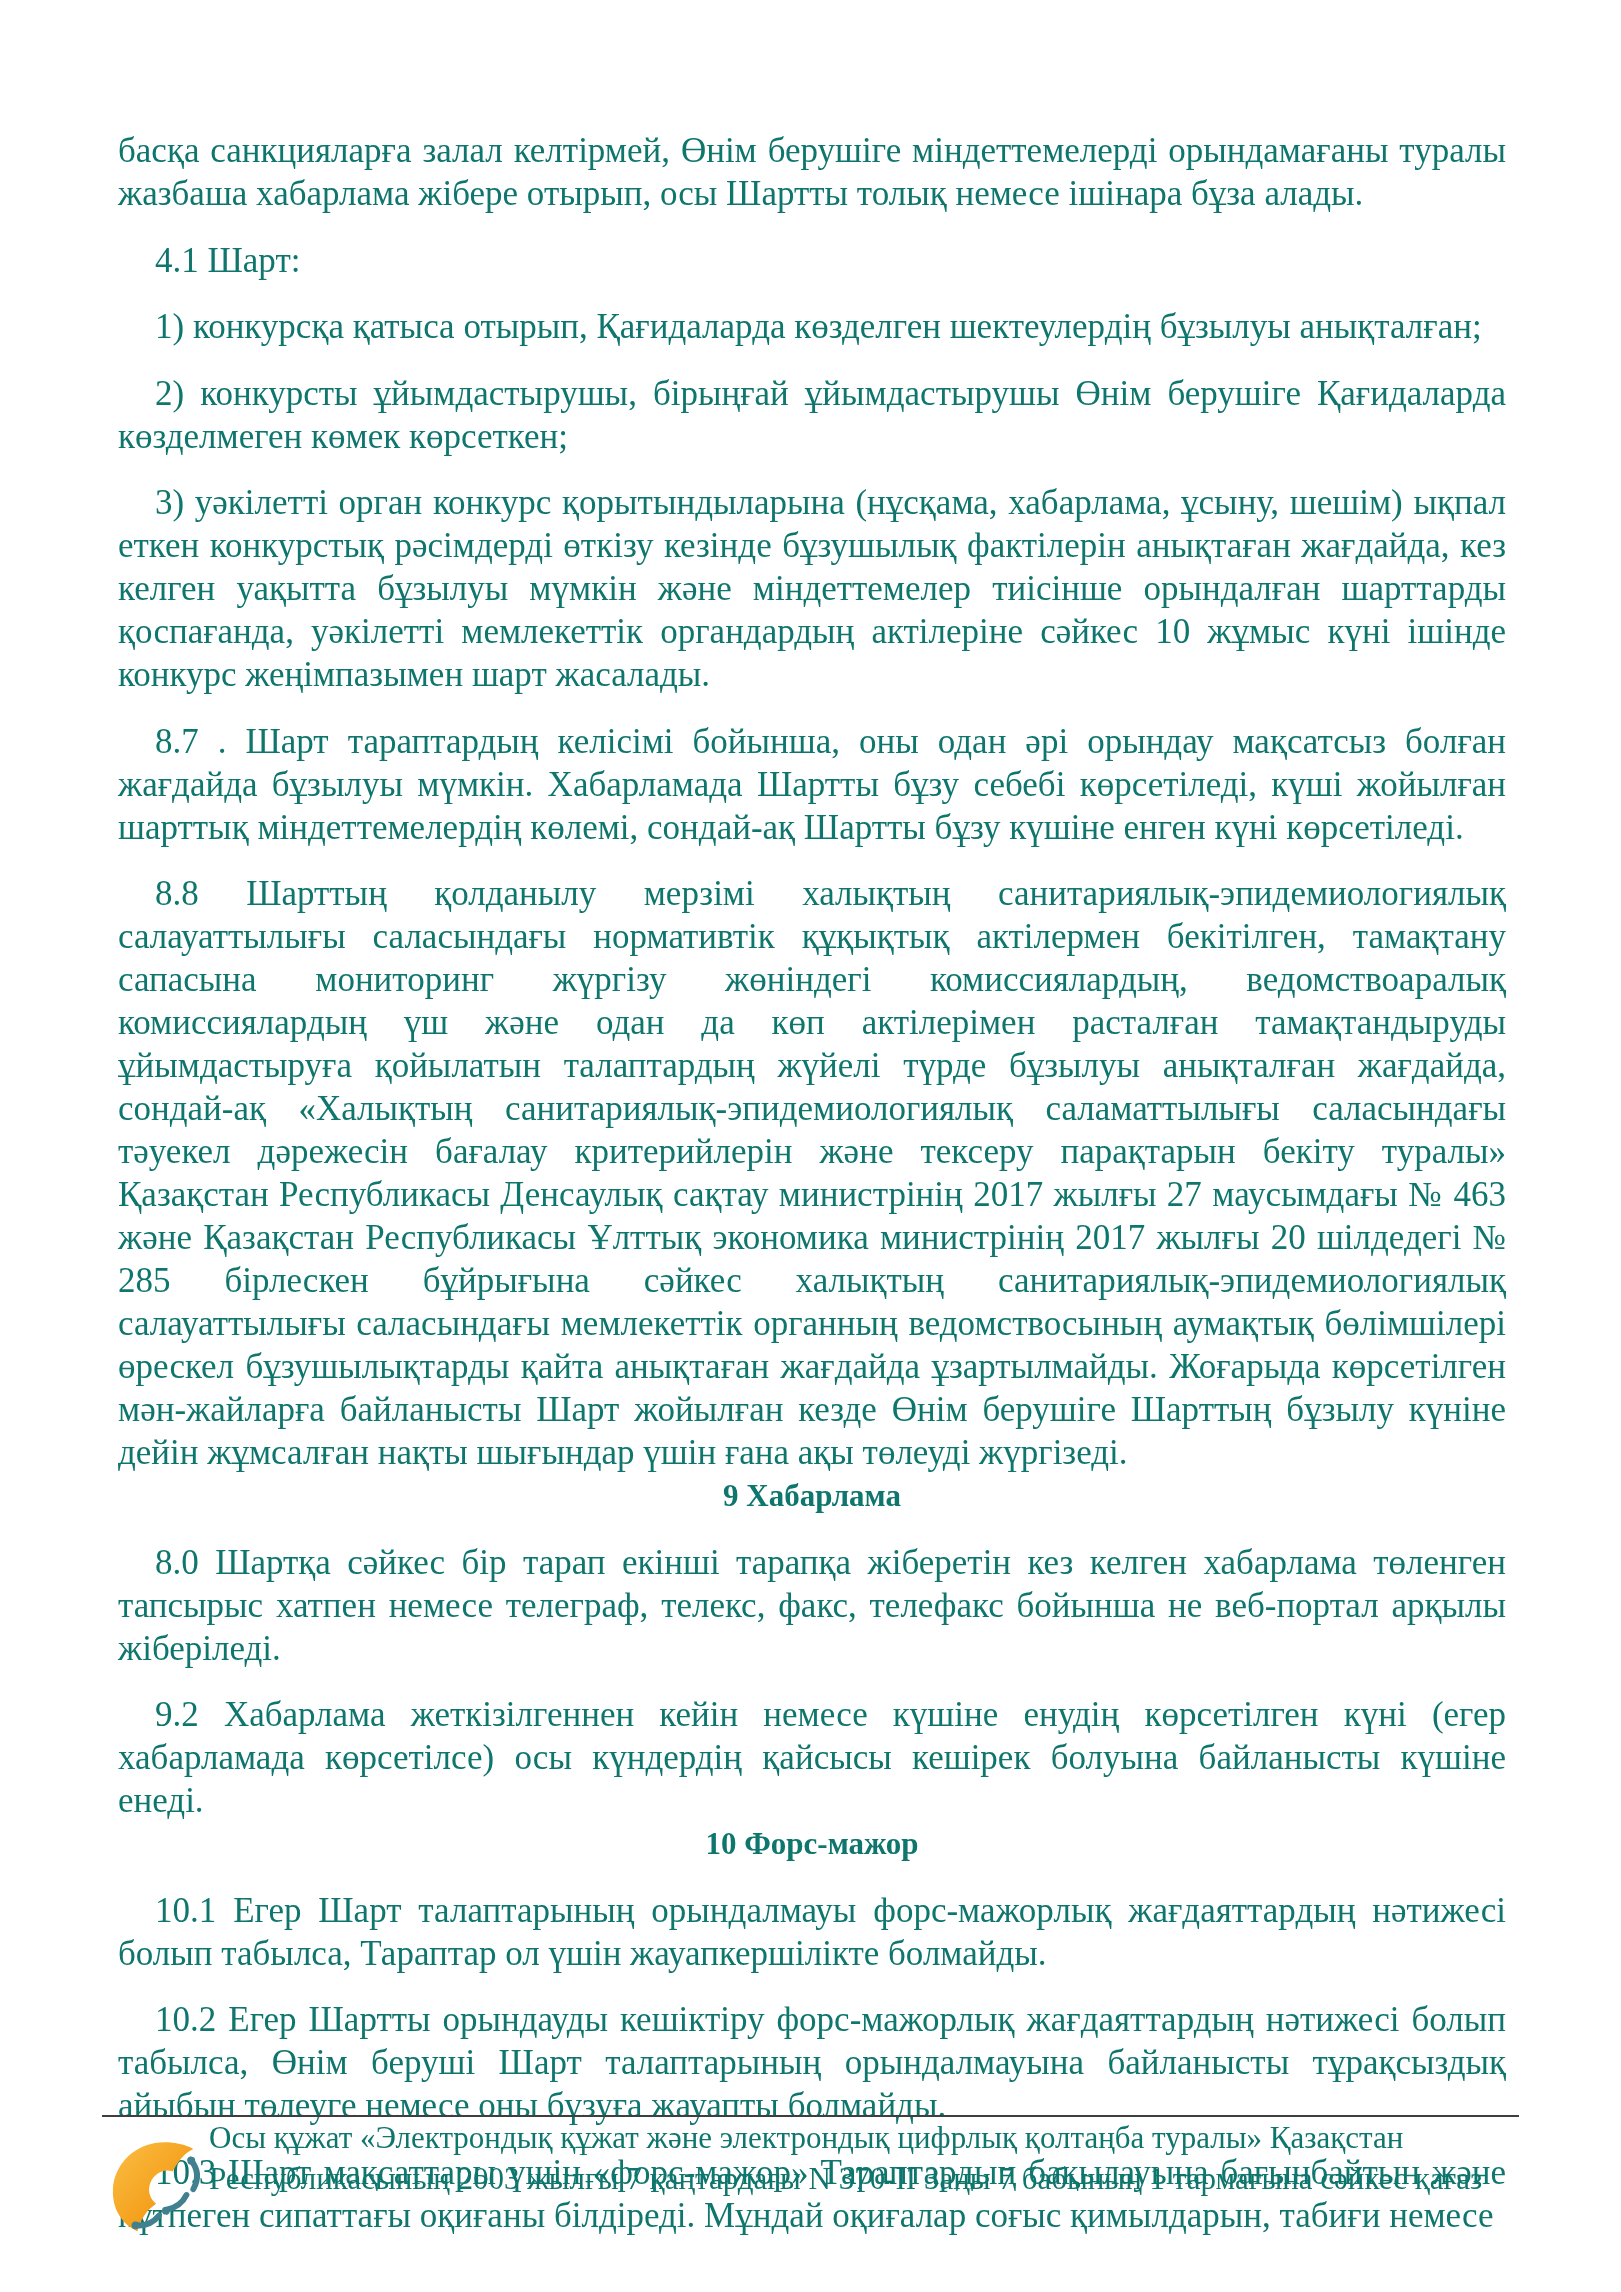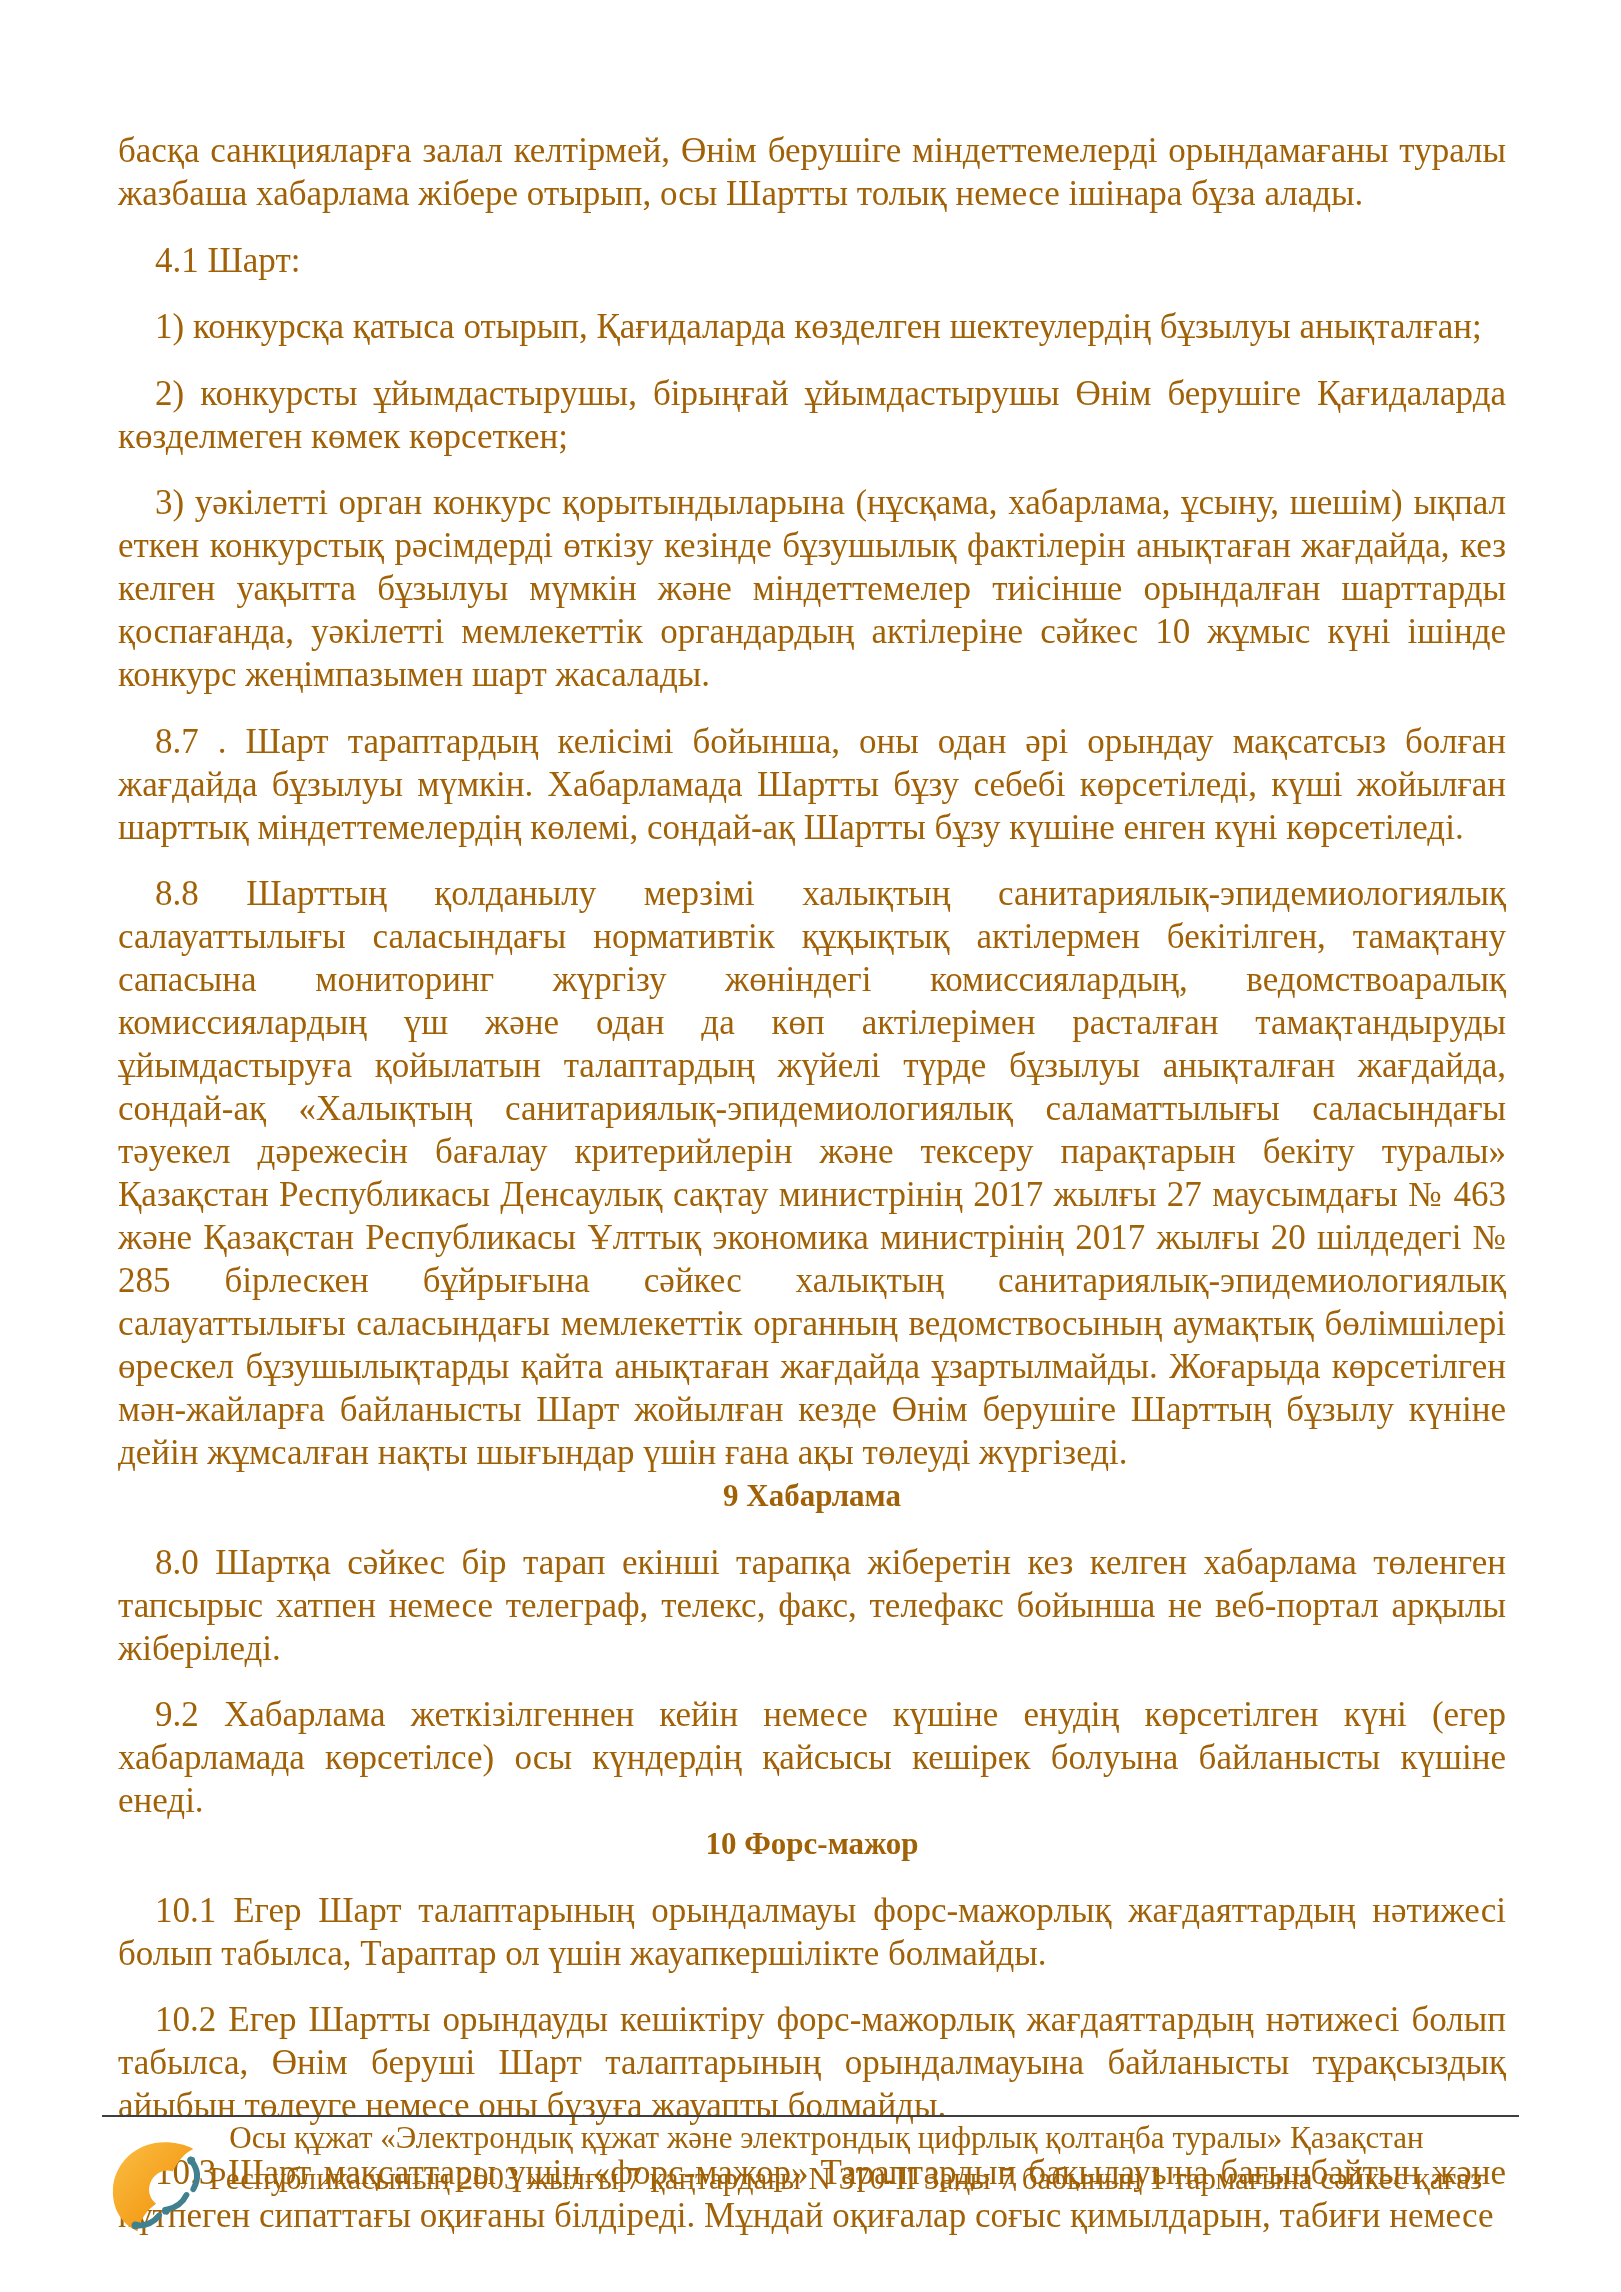--- a/index.html
+++ b/index.html
@@ -6,21 +6,21 @@
     margin: 0;
     padding: 0;
     background: #ffffff;
   }
   .page {
     position: relative;
     width: 1621px;
     height: 2293px;
     background: #ffffff;
     font-family: "Liberation Serif", "DejaVu Serif", serif;
-    color: #a16207;
+    color: #0f766e;
     overflow: hidden;
   }
   .doc-body {
     position: absolute;
     left: 118px;
     top: 129px;
     width: 1388px;
     font-size: 35px;
     line-height: 43px;
     text-align: justify;
@@ -55,21 +55,21 @@
     width: 98px;
     height: 108px;
   }
   .footer-text {
     position: absolute;
     left: 209px;
     top: 2117px;
     width: 1235px;
     font-size: 31px;
     line-height: 41px;
-    text-align: center;
+    text-align: left;
   }
   .footer-text .line {
     white-space: nowrap;
   }
 </style>
 </head>
 <body>
 
 <div class="page">
 

